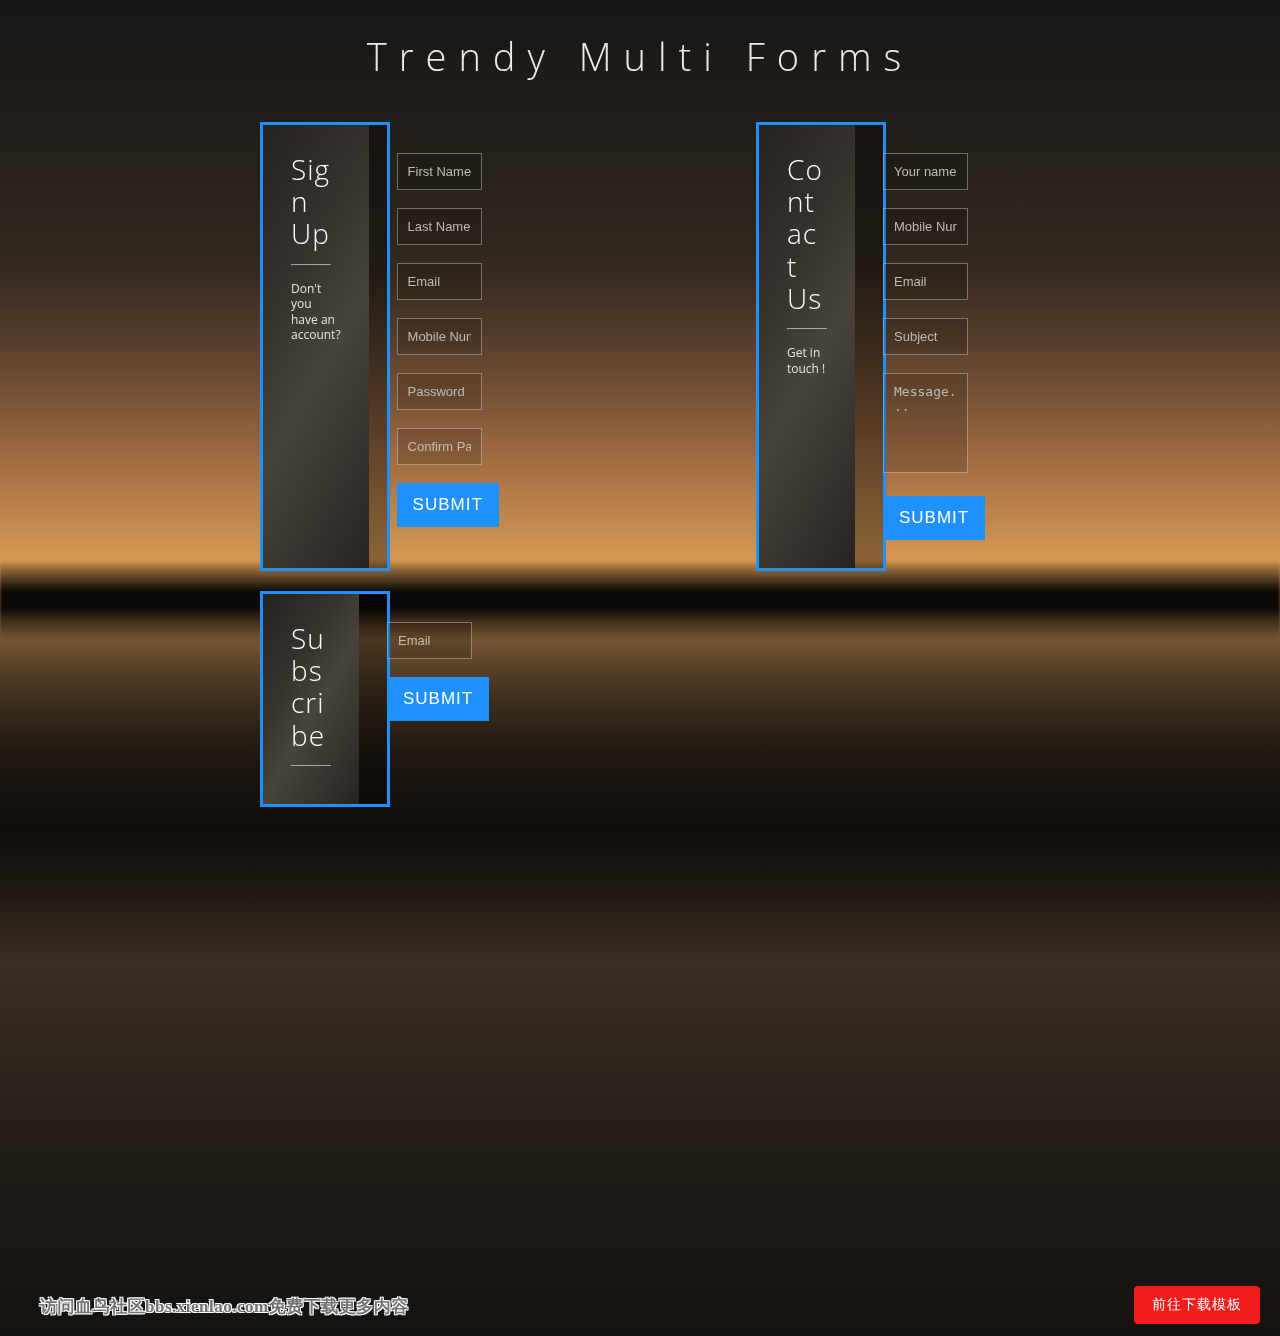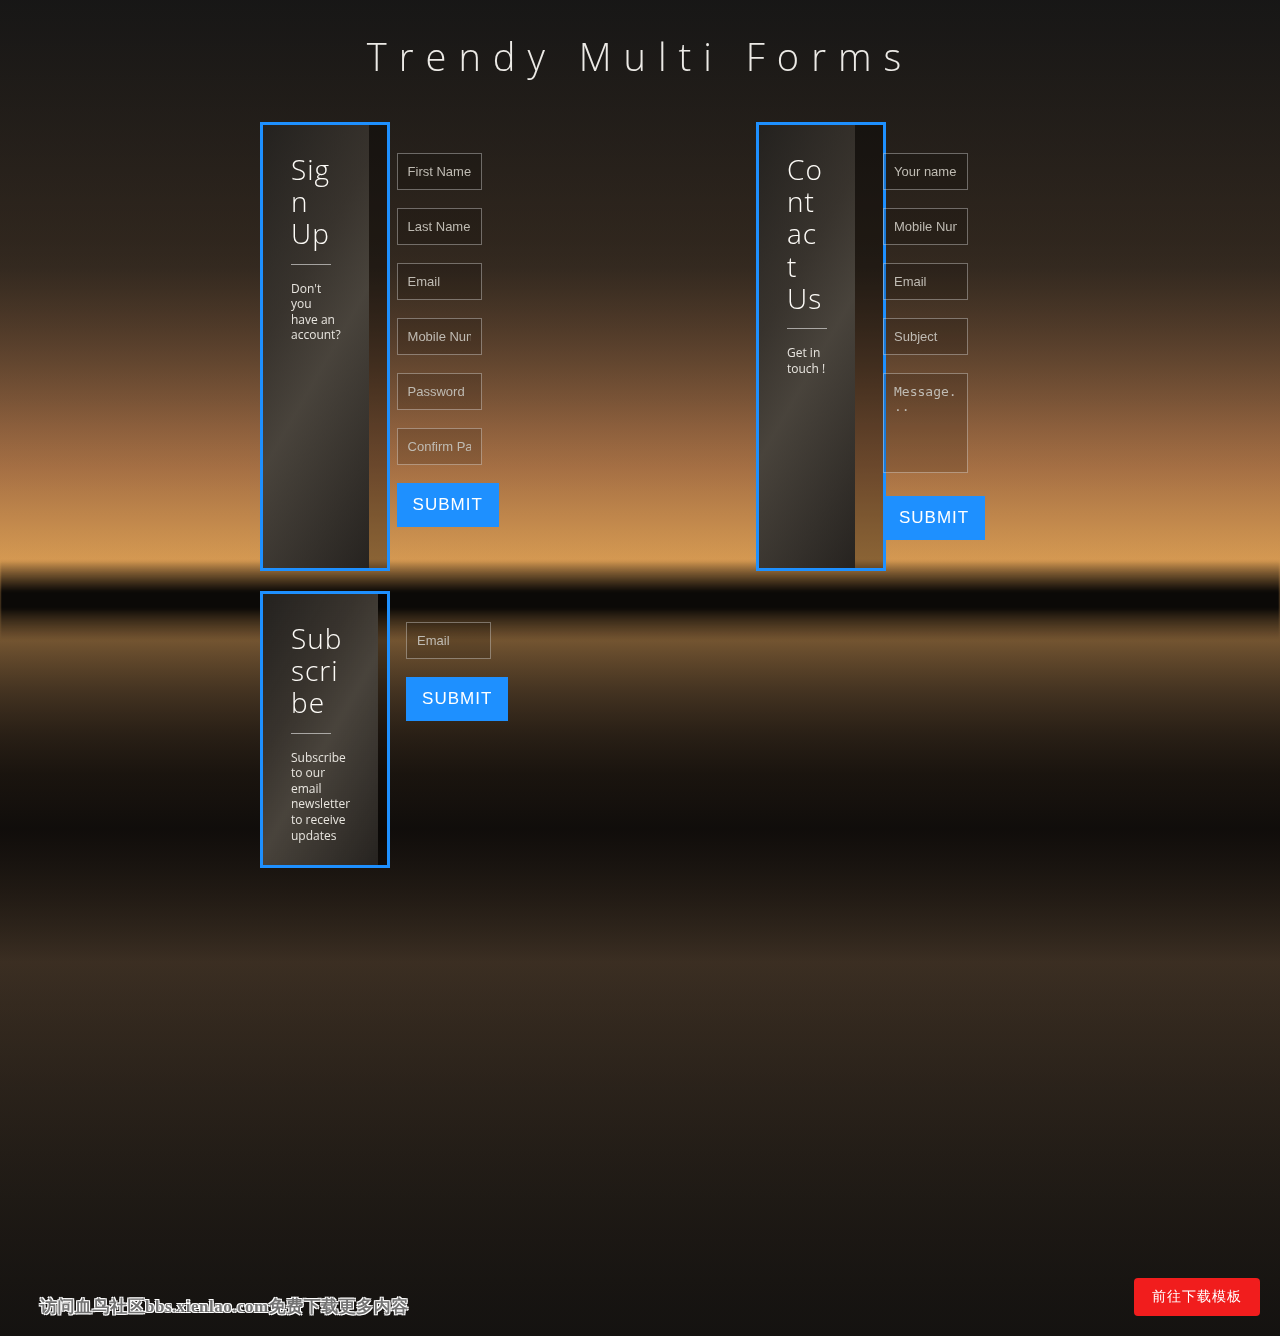--- a/index.html
+++ b/index.html
@@ -107,21 +107,21 @@
     color: #fff;
     border: none;
     font-size: 17px;
     letter-spacing: 1px;
     padding: 12px 16px;
     cursor: pointer;
   }
   .float-btn {
     position: fixed;
     right: 20px;
-    bottom: 20px;
+    bottom: 12px;
     background: #f11d1d;
     color: #fff;
     border: none;
     border-radius: 4px;
     padding: 10px 18px;
     font-size: 14px;
     letter-spacing: 1px;
     cursor: pointer;
     z-index: 5;
   }
@@ -181,21 +181,20 @@
         <textarea class="fld" placeholder="Message..." style=""></textarea>
         <button class="btn">SUBMIT</button>
       </div>
     </div>
 
 
     <div class="card">
       <div class="card-header">
         <h2>Subscribe</h2>
         <div class="hr"></div>
-        <div class="sub">Subscribe to our email newsletter to receive updates</div>
       </div>
       <div class="card-body">
         <input class="fld" type="email" placeholder="Email" style="">
         <button class="btn">SUBMIT</button>
       </div>
     </div>
 
   </div>
 </div>
 

